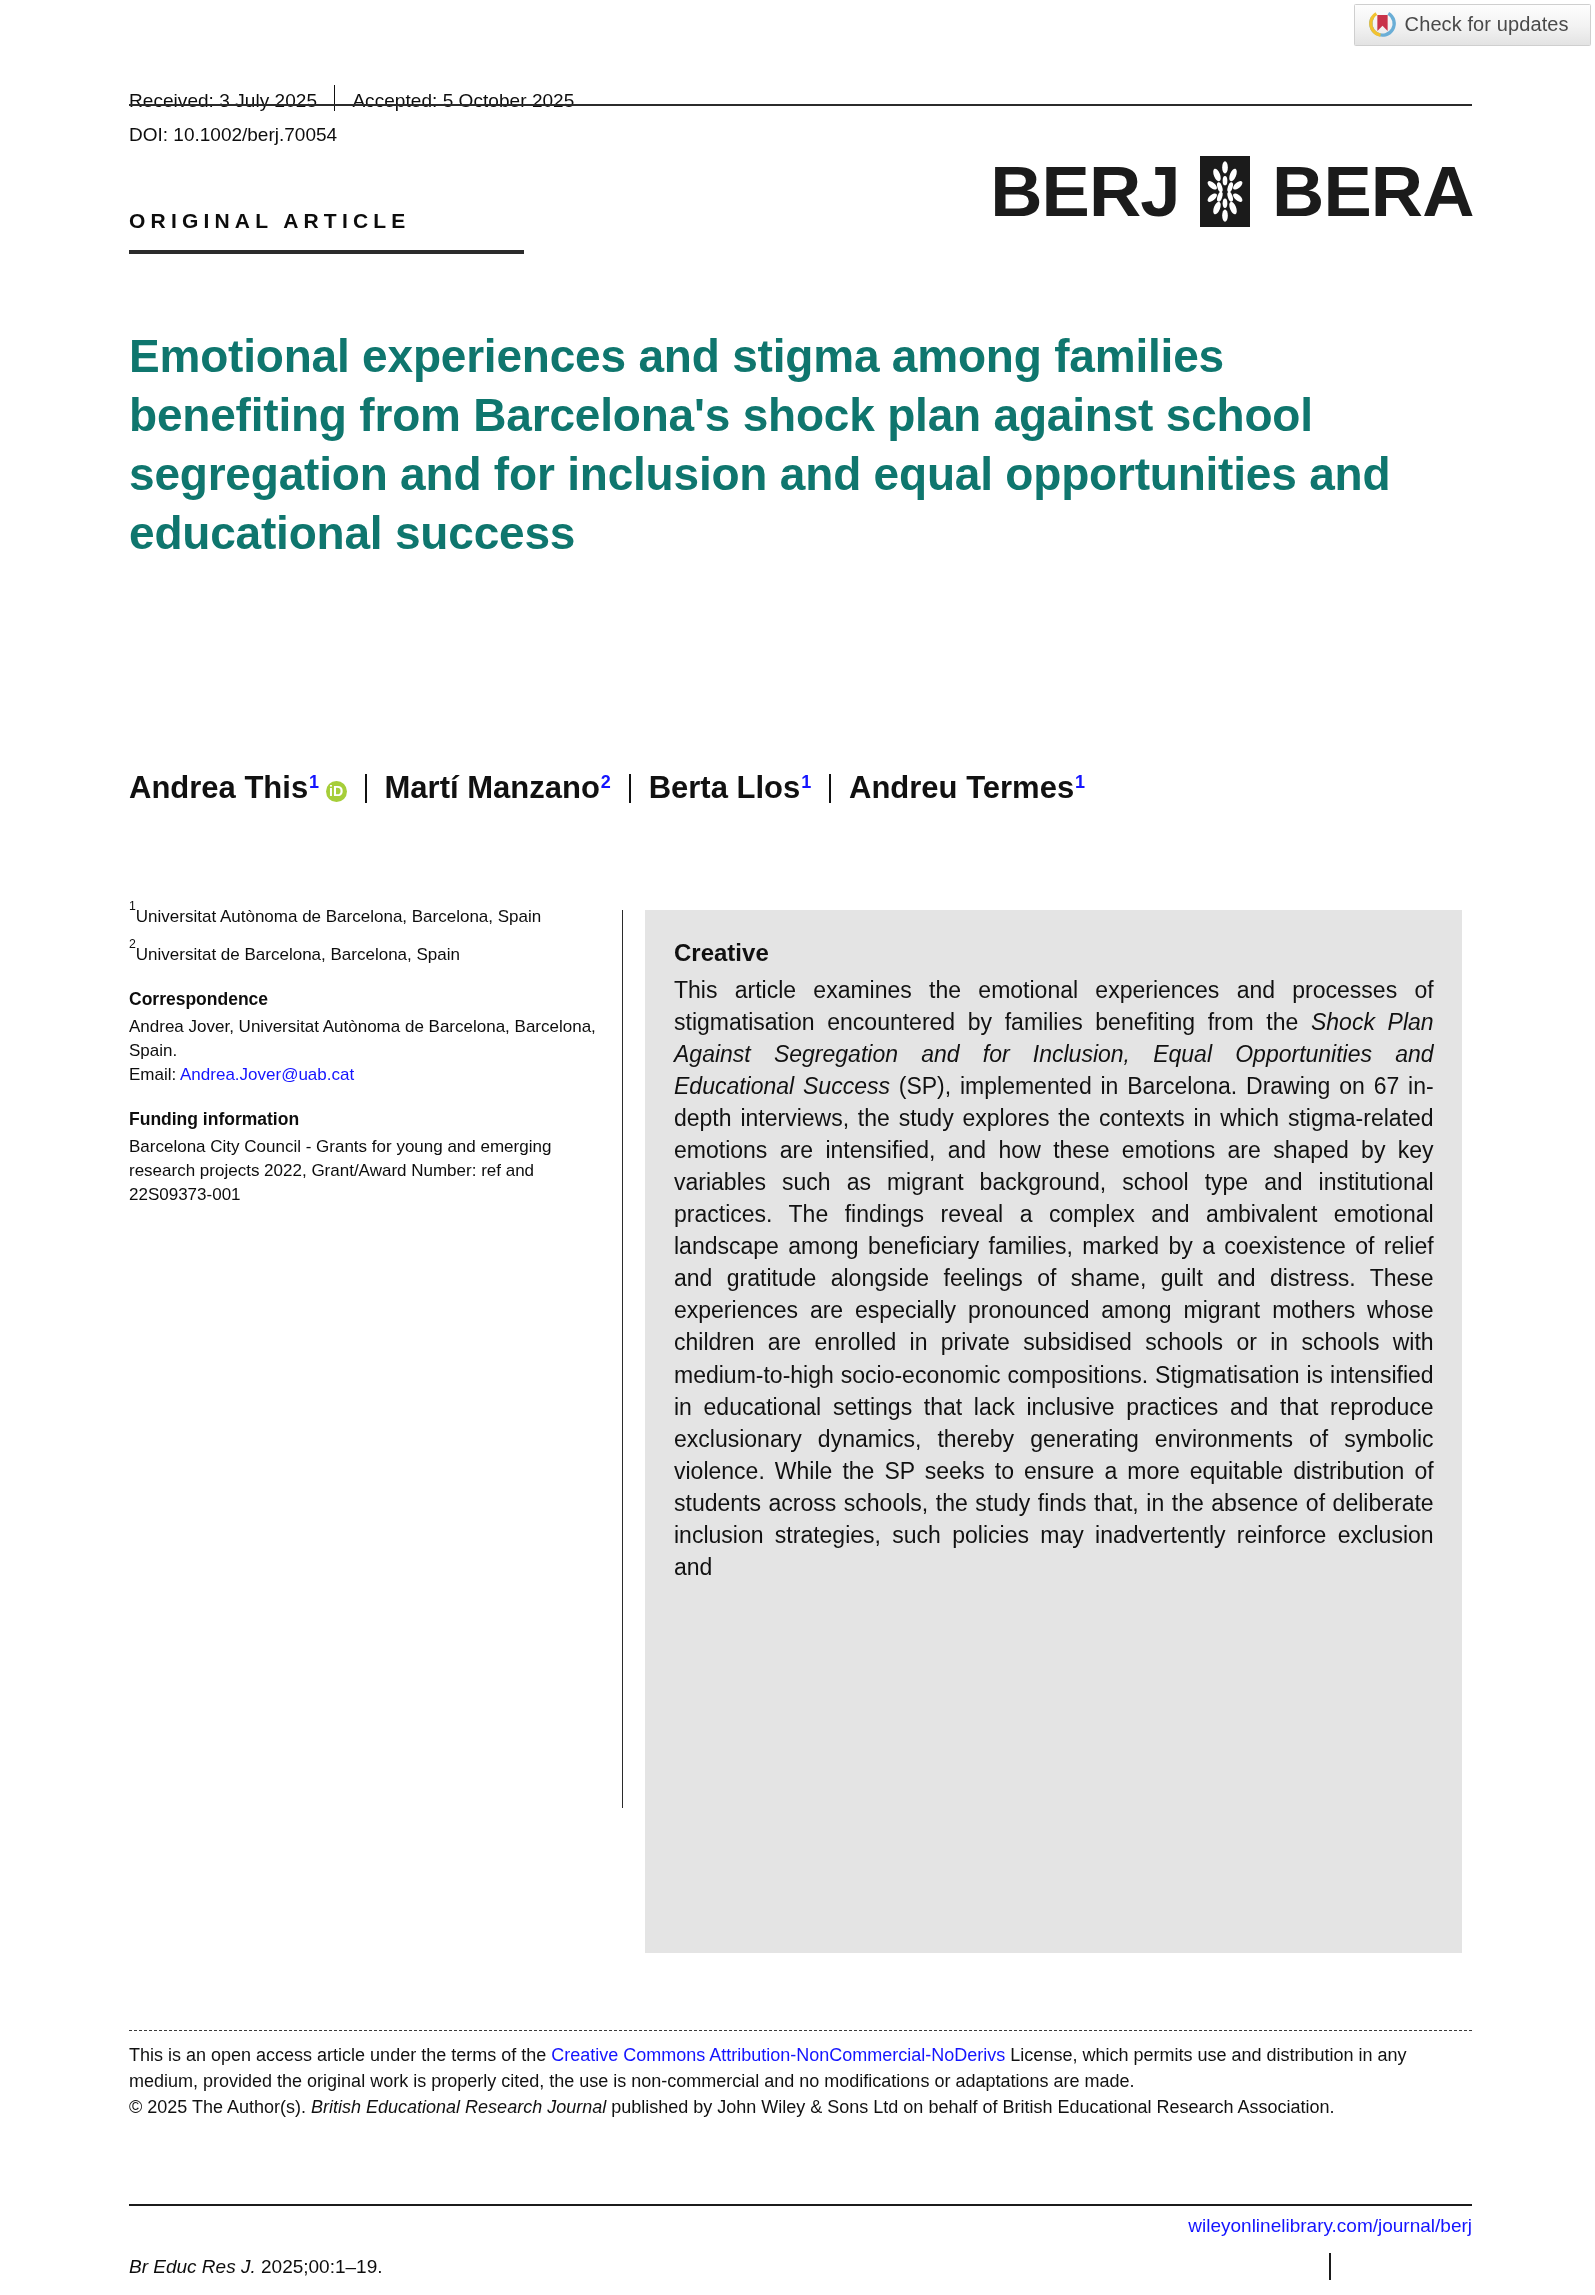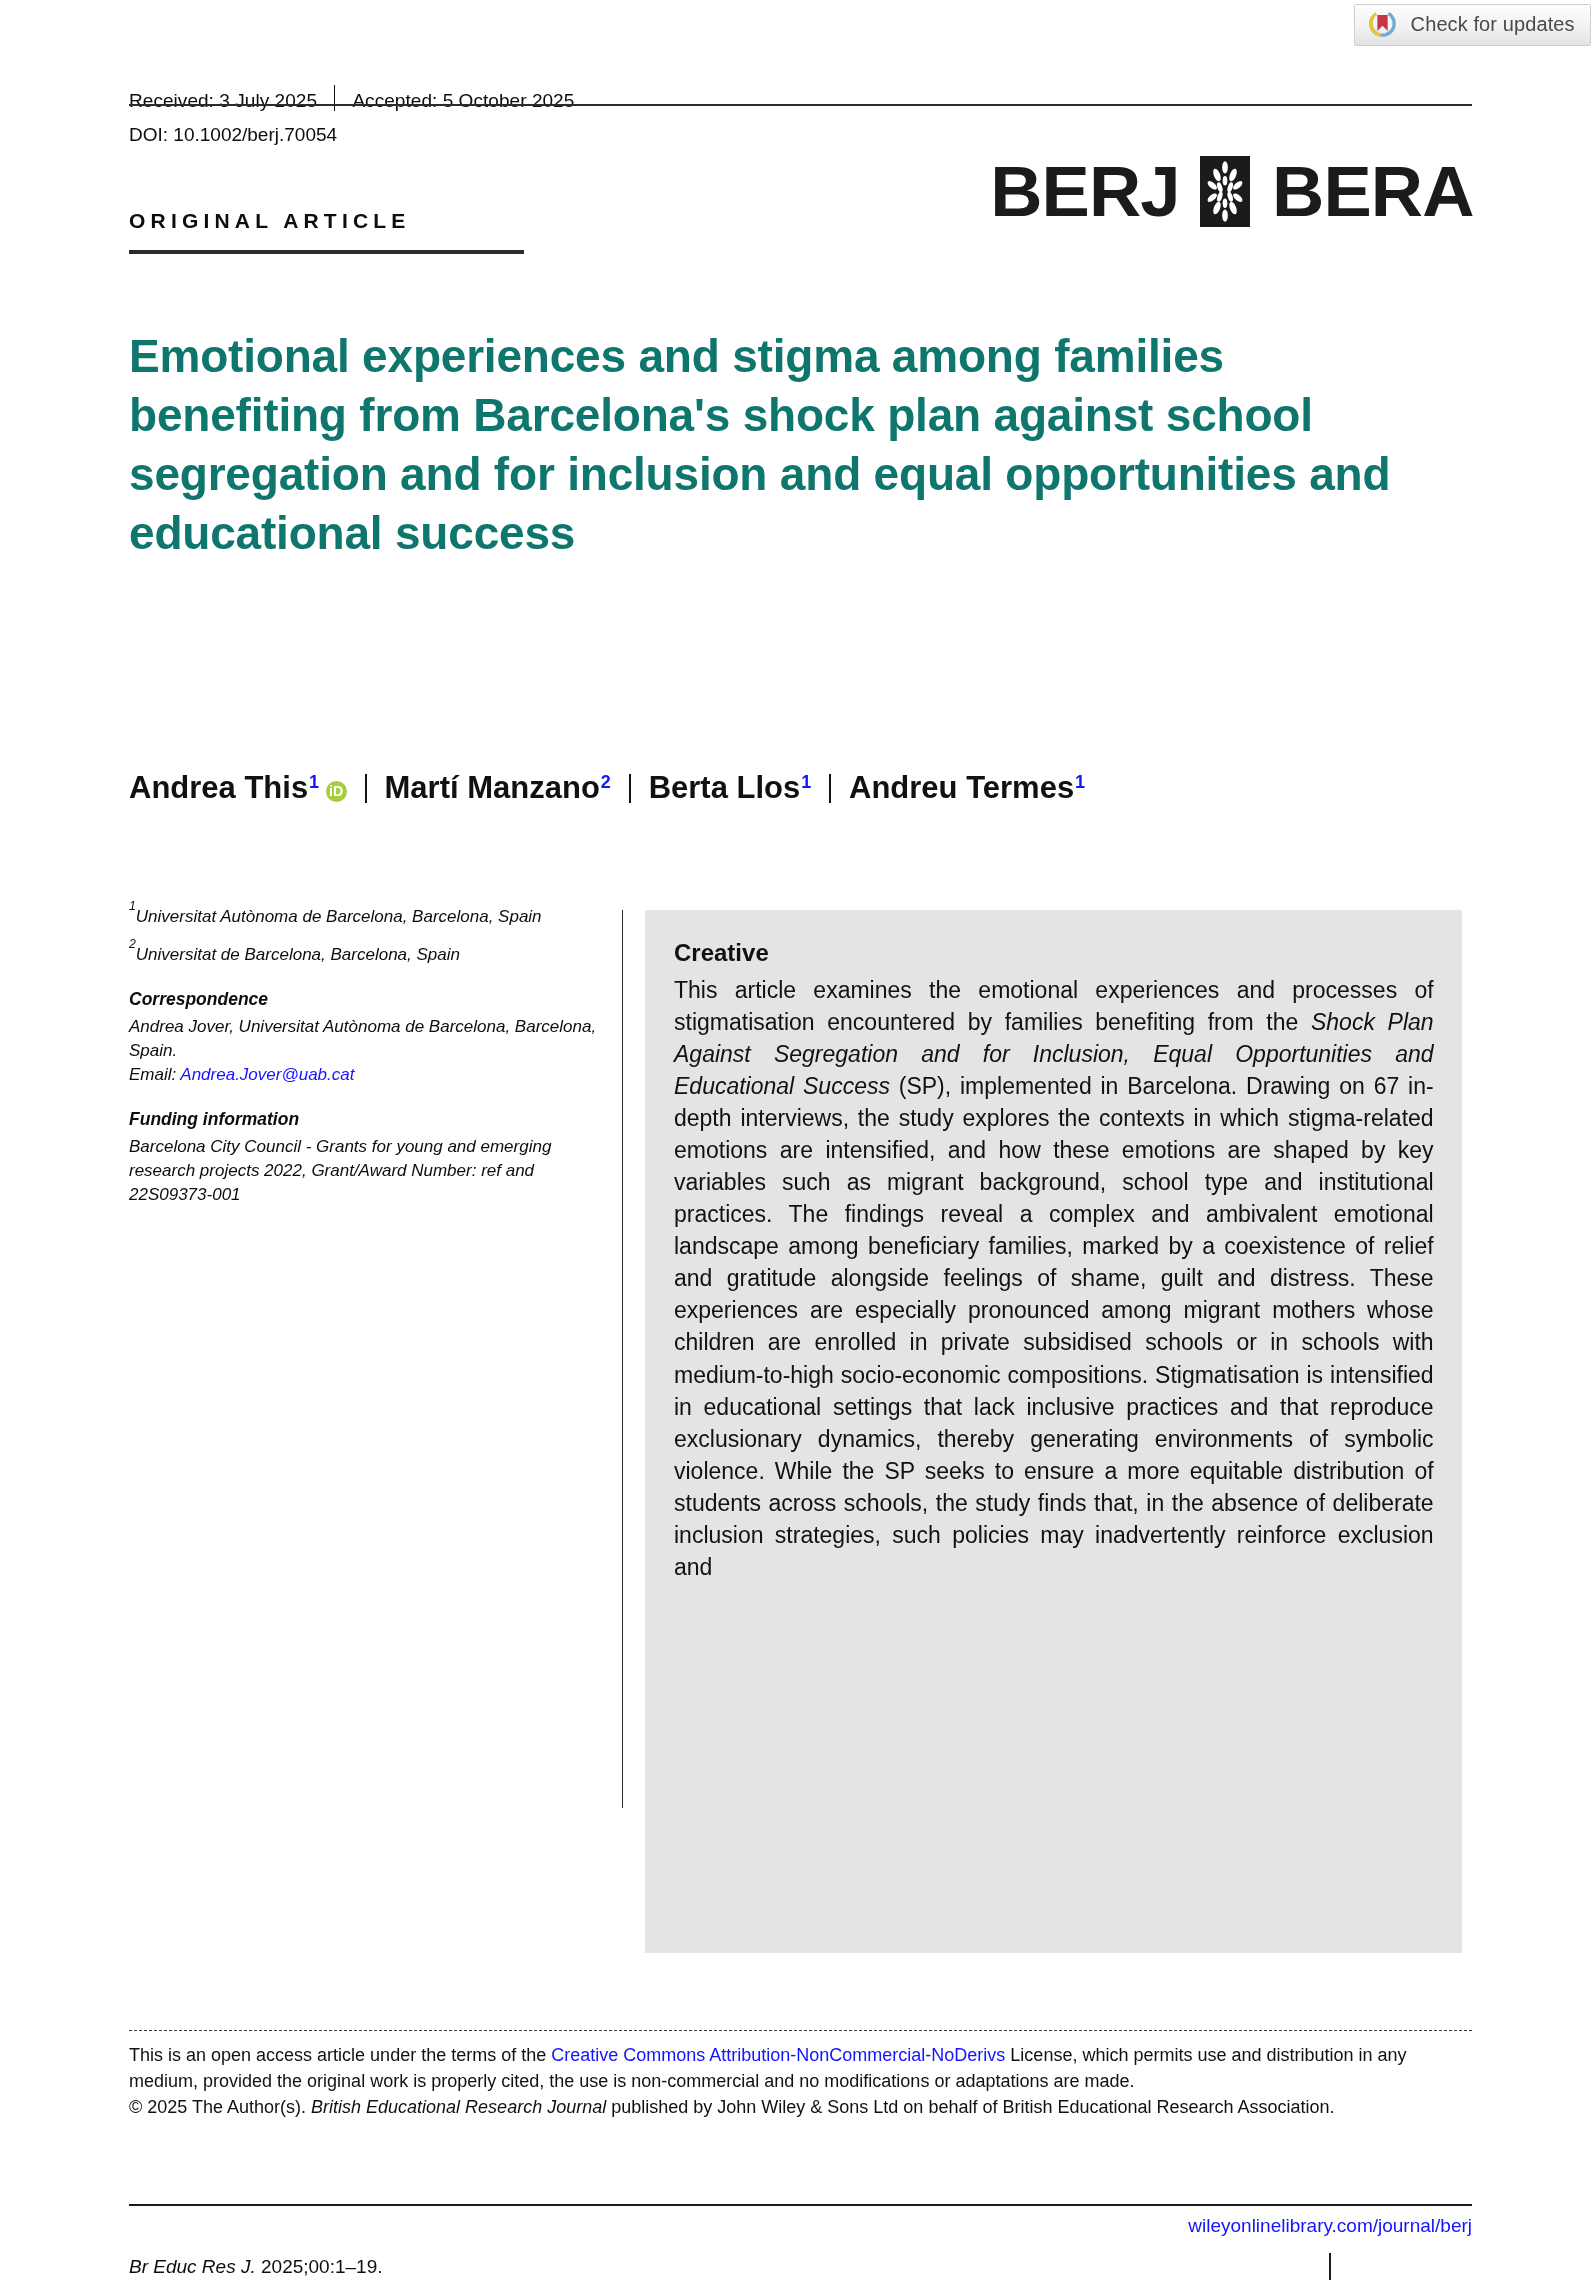--- a/index.html
+++ b/index.html
@@ -31,21 +31,21 @@
     top: 3.8px;
     right: 4.7px;
     width: 237px;
     height: 42px;
     background: linear-gradient(180deg,#fdfdfd 0%, #f2f2f2 55%, #e3e3e3 100%);
     border: 0.5px solid #cfcfcf;
     border-radius: 1.4px;
     display: flex;
     align-items: center;
     padding-left: 12.3px;
-    gap: 14px;
+    gap: 8px;
   }
   .crossmark-label {
     font-size: 20px;
     color: #4a4a4a;
     letter-spacing: 0.1px;
     white-space: nowrap;
   }
 
   
   .dates-row {
@@ -192,21 +192,20 @@
   }
 
   
   .leftcol {
     position: absolute;
     left: 129px;
     top: 903px;
     width: 474px;
     font-size: 17px;
     line-height: 1.42;
-    font-style: italic;
   }
   .leftcol .affil { margin-bottom: 12.3px; }
   .leftcol .sup-n {
     font-size: 12.3px;
     vertical-align: super;
     position: relative;
     top: -4.7px;
   }
   .leftcol h4 {
     font-size: 17.5px;

